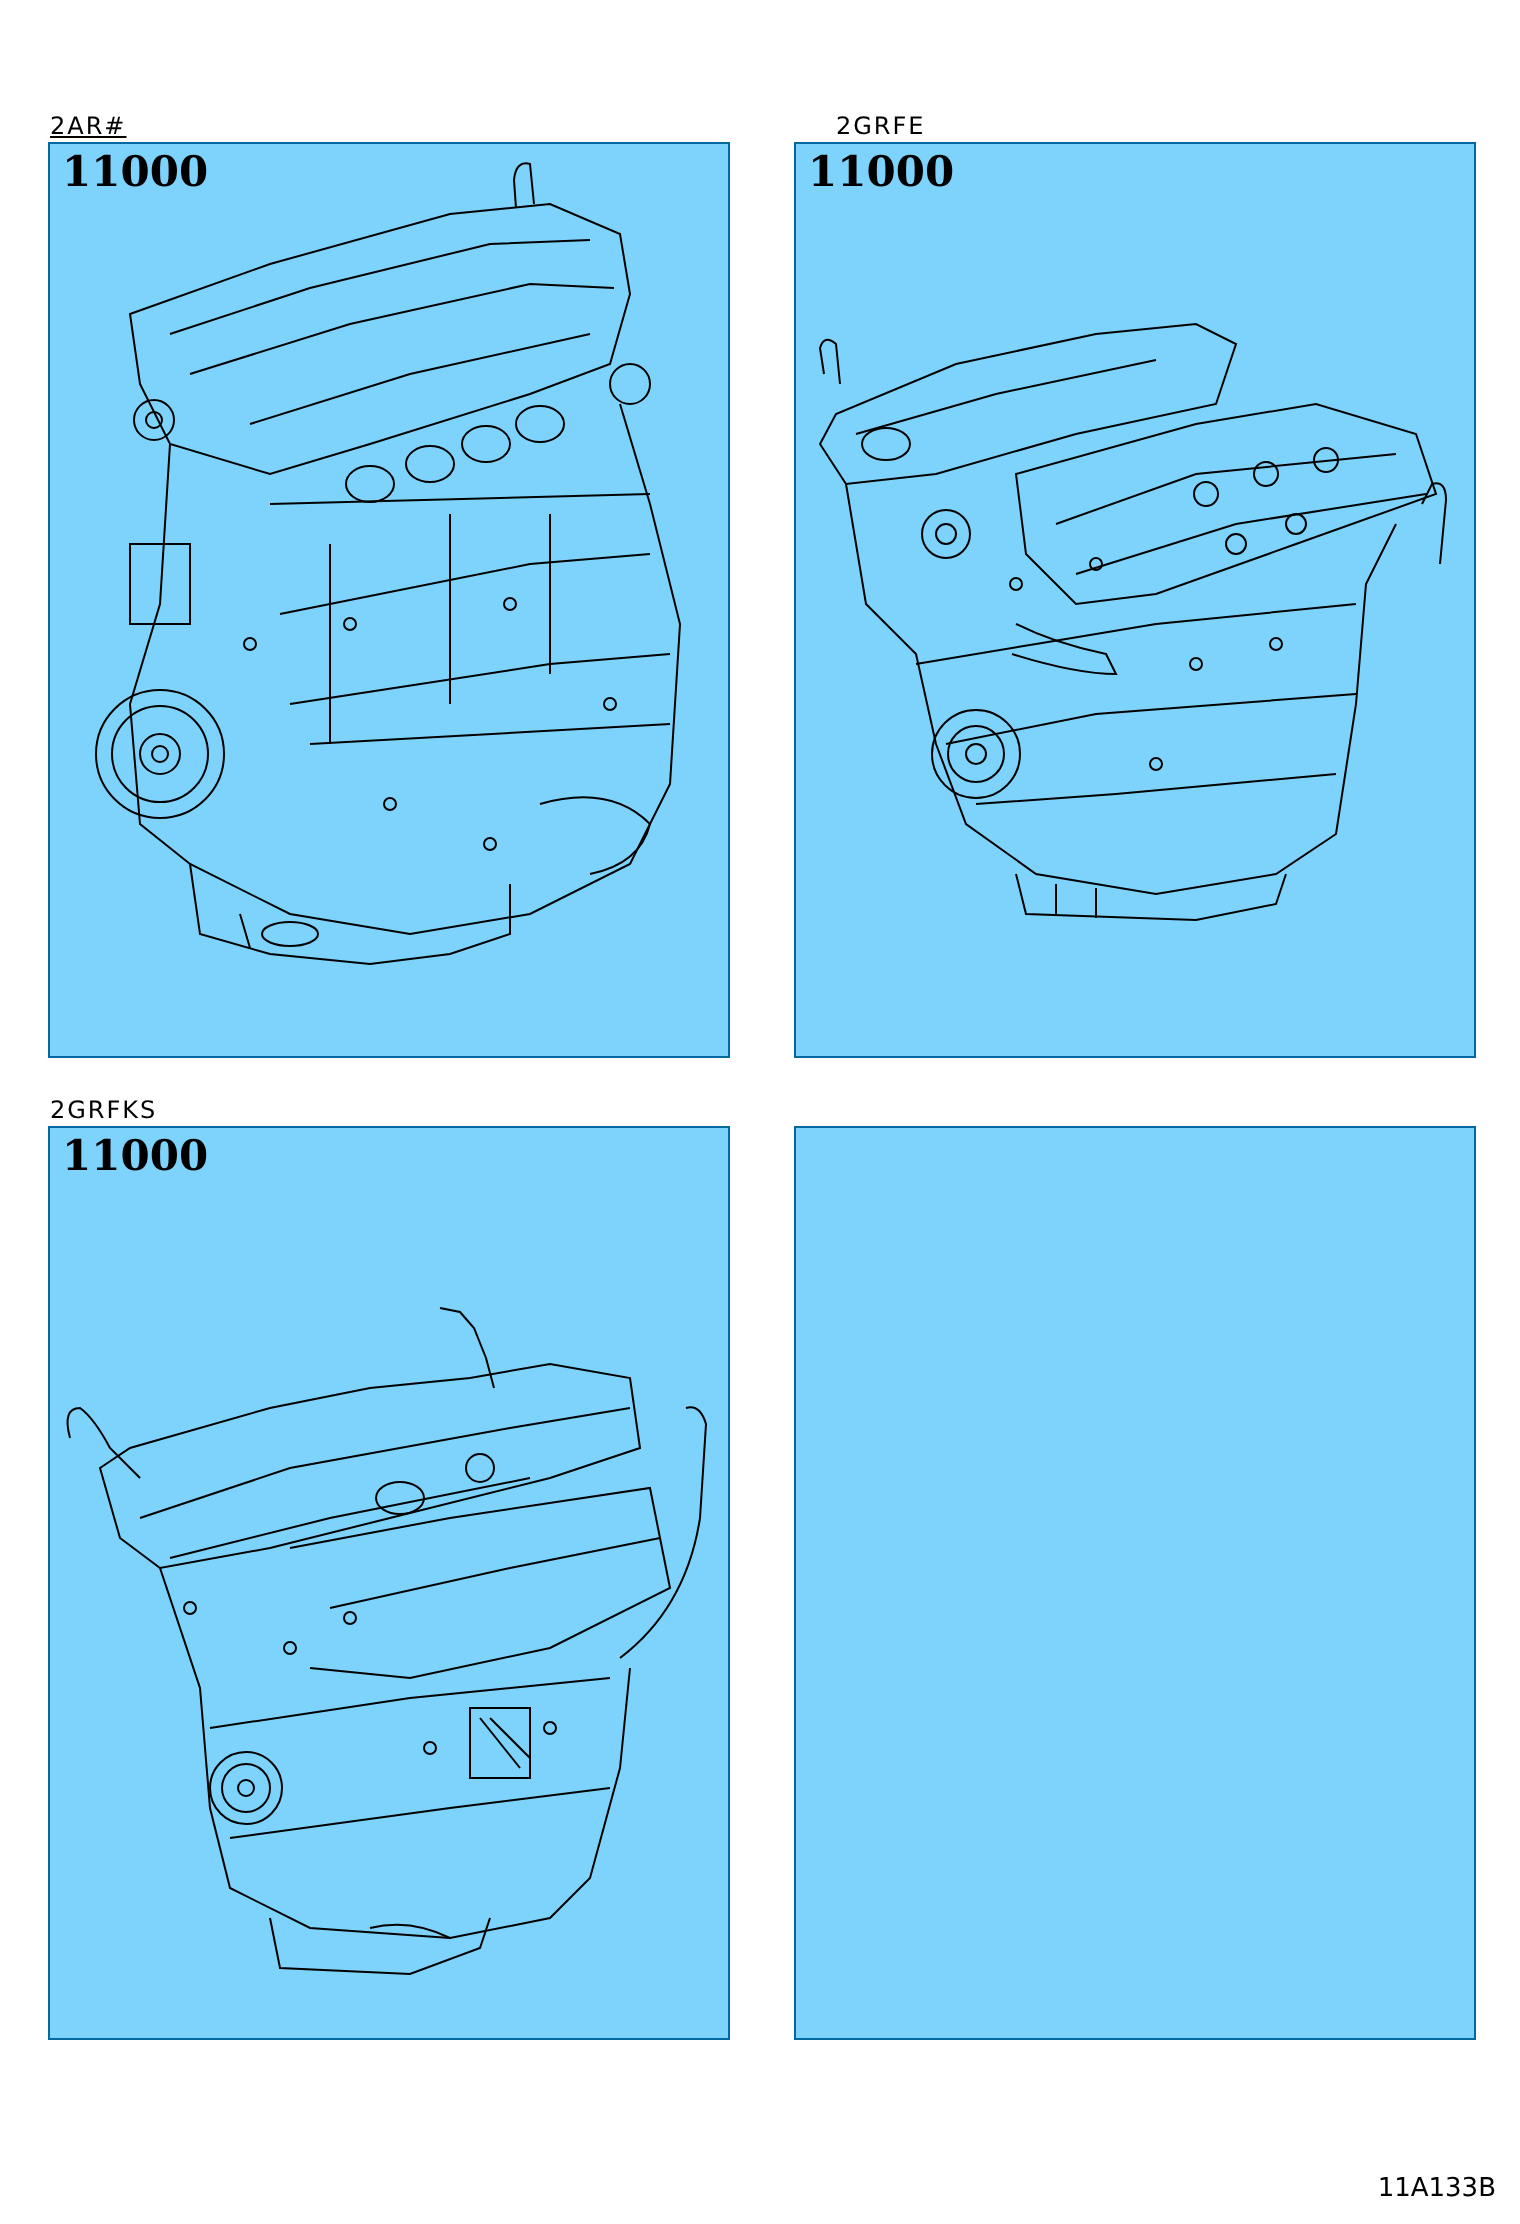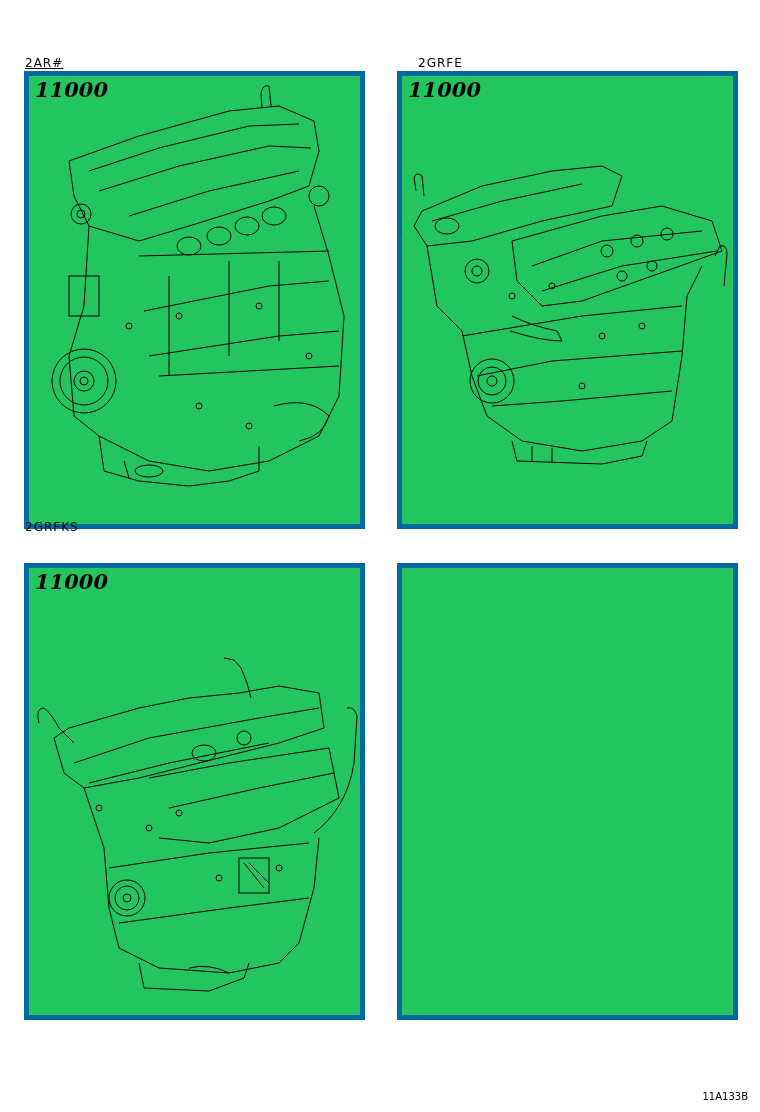--- a/index.html
+++ b/index.html
@@ -1,22 +1,22 @@
 <!DOCTYPE html>
 <html><head>
   <meta charset="utf-8">
   <style>
     html, body { margin: 0; padding: 0; background: #ffffff; }
     body { width: 760px; height: 1112px; position: relative; overflow: hidden; font-family: "Liberation Sans", sans-serif; color: #000; }
     .engine-label { position: absolute; font-size: 12px; letter-spacing: 1px; font-family: "DejaVu Sans", sans-serif; line-height: 14px; }
-    .panel { position: absolute; border: 5px solid #0369a1; box-sizing: border-box; background: #22c55e; font-style: italic; }
+    .panel { position: absolute; border: 1px solid #0369a1; box-sizing: border-box; background: #7dd3fc; }
     .part-no { position: absolute; left: 6px; top: 2px; font-family: "DejaVu Serif", serif; font-weight: bold; font-size: 21px; line-height: 24px; letter-spacing: 0px; }
     .engine-svg { position: absolute; left: 0; top: 0; }
     .engine-svg path, .engine-svg circle, .engine-svg rect, .engine-svg ellipse, .engine-svg polyline, .engine-svg line { fill: none; stroke: #000; stroke-width: 1; }
-    .figure-code { position: absolute; right: 12px; bottom: 10px; font-size: 10px; font-family: "DejaVu Sans", sans-serif; letter-spacing: 0px; }
+    .figure-code { position: absolute; right: 12px; bottom: 10px; font-size: 13px; font-family: "DejaVu Sans", sans-serif; letter-spacing: 0px; }
   </style>
 </head>
 <body>
 
 <div class="engine-label" style="left:25px; top:56px;text-decoration:underline;">2AR#</div>
 <div class="panel" style="left:24px; top:71px; width:341px; height:458px;">
   <div class="part-no">11000</div>
   <svg class="engine-svg" width="341" height="458" viewBox="0 0 341 458">
 
     <path d="M40 85 L110 60 L200 35 L250 30 L285 45 L290 75 L280 110 L240 125 L160 150 L110 165 L60 150 L45 120 Z"></path>
@@ -103,21 +103,21 @@
     <path d="M130 370 L130 386"></path>
       <path d="M150 372 L150 387"></path>
     <circle cx="150" cy="210" r="3"></circle>
       <circle cx="200" cy="260" r="3"></circle>
       <circle cx="240" cy="250" r="3"></circle>
     <circle cx="180" cy="310" r="3"></circle>
       <circle cx="110" cy="220" r="3"></circle>
   </svg>
 </div>
 
-<div class="engine-label" style="left:25px; top:520px;">2GRFKS</div>
+<div class="engine-label" style="left:25px; top:548px;">2GRFKS</div>
 <div class="panel" style="left:24px; top:563px; width:341px; height:457px;">
   <div class="part-no">11000</div>
   <svg class="engine-svg" width="341" height="457" viewBox="0 0 341 457">
 
     <path d="M195 90 L205 92 L212 100 L218 115 L222 130"></path>
 
     <path d="M10 155 Q6 140 15 140 Q22 145 30 160 L45 175"></path>
 
     <path d="M318 140 Q325 138 328 148 L325 195 Q318 240 285 265"></path>
 

